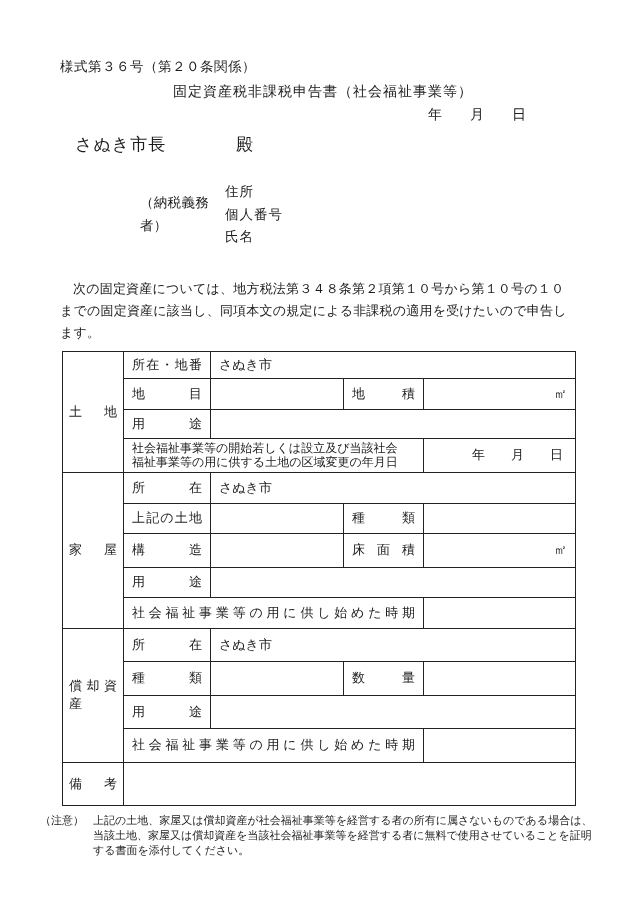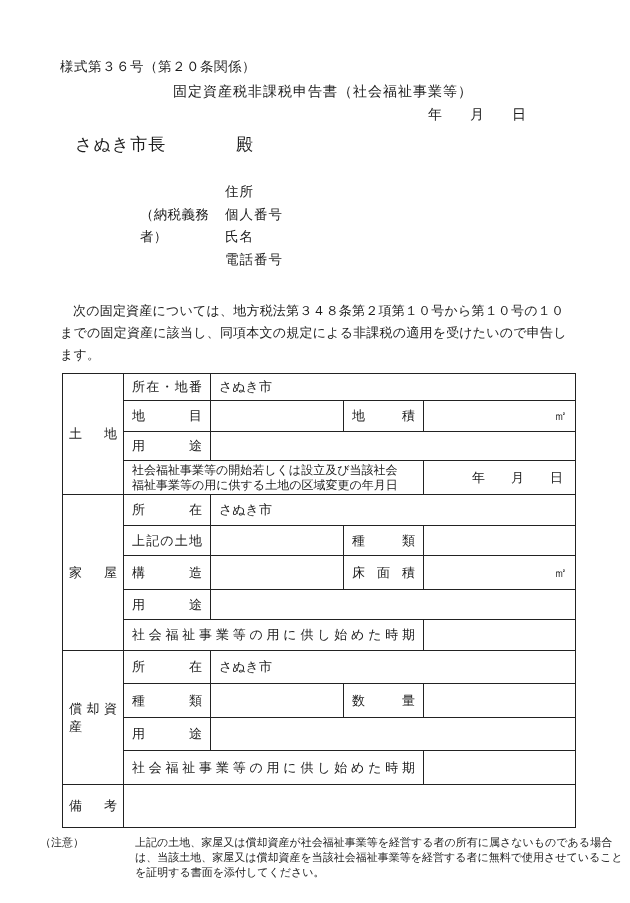--- a/index.html
+++ b/index.html
@@ -77,21 +77,21 @@
   td.unit-cell { text-align: right; }
   td.small-lbl {
     font-size: 12px; line-height: 14.5px;
     padding: 2px 18px 2px 8px;
     text-align: left; text-align-last: auto;
   }
   td.date-cell { text-align: right; padding-right: 12px; }
   .footnote {
     margin: 7px 0 0 40px;
     display: flex; align-items: flex-start;
-    font-size: 11px; line-height: 15px; gap: 42px;
+    font-size: 11px; line-height: 15px;
   }
   .fn-marker { flex: none; width: 53px; }
   .fn-text { width: 500px; }
 </style>
 </head>
 <body>
 
 <div class="form-number">様式第３６号（第２０条関係）</div>
 <div class="form-title">固定資産税非課税申告書（社会福祉事業等）</div>
 <div class="date-line">年　　月　　日</div>
@@ -99,21 +99,20 @@
 <div class="addressee">
   <span class="name">さぬき市長</span><span>殿</span>
 </div>
 
 <div class="taxpayer">
   <span class="tp-prefix">（納税義務者）</span>
   <div class="tp-fields">
     <div>住所</div>
     <div>個人番号</div>
     <div>氏名</div>
-    <div>電話番号</div>
   </div>
 </div>
 
 <p class="declaration">次の固定資産については、地方税法第３４８条第２項第１０号から第１０号の１０までの固定資産に該当し、同項本文の規定による非課税の適用を受けたいので申告します。</p>
 
 <table class="asset-table">
   <colgroup>
     <col style="width:61px">
       <col style="width:87px">
       <col style="width:133px">

